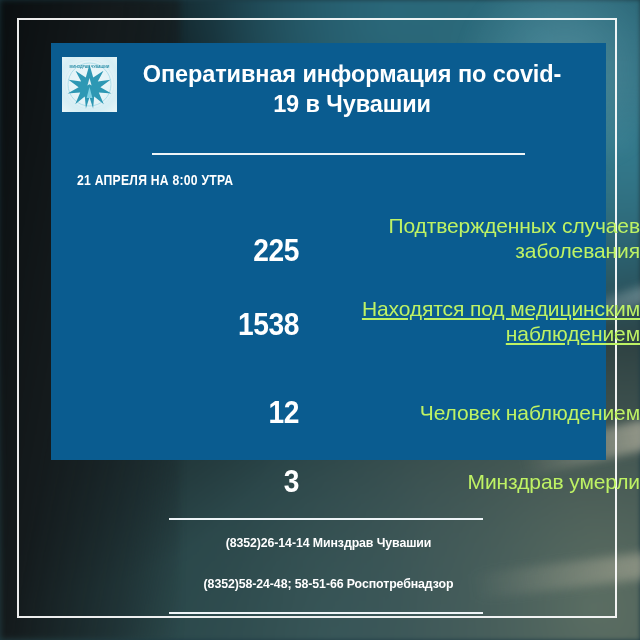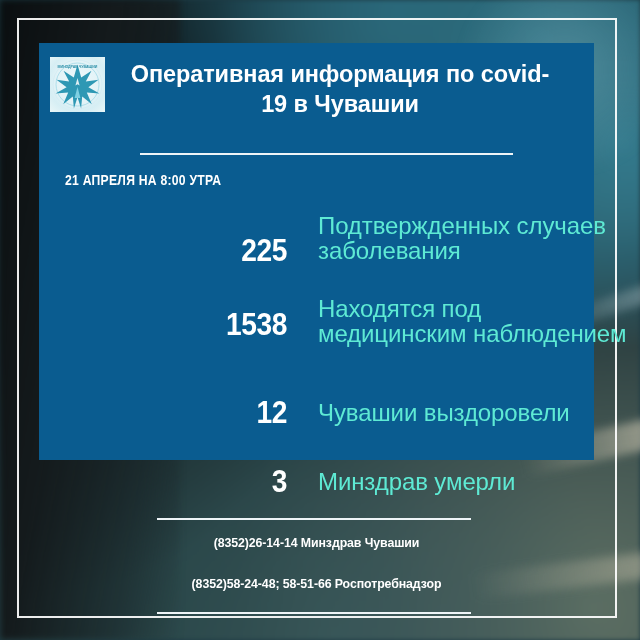--- a/index.html
+++ b/index.html
@@ -88,21 +88,21 @@
     left: 17px; top: 18px;
     width: 600px; height: 600px;
     border: 2px solid rgba(255,255,255,0.92);
     box-sizing: border-box;
     pointer-events: none;
   }
 
   
   .panel {
     position: absolute;
-    left: 39px; top: 43px;
+    left: 51px; top: 43px;
     width: 555px; height: 417px;
     background: #0a5c90;
   }
 
   
   .header {
     position: absolute;
     left: 0; top: 0;
     width: 555px;
   }
@@ -164,31 +164,32 @@
     font-weight: bold;
     font-size: 32px;
     letter-spacing: -0.5px;
     transform: scaleX(0.88);
     transform-origin: right center;
   }
   .lbl {
     position: absolute;
     left: 279px;
     width: 310px;
-    color: #5eead4;
-    font-size: 24px;
+    color: #bef264;
+    font-size: 21px;
     line-height: 25px;
     font-weight: normal;
     letter-spacing: -0.1px;
+    text-align: right;
   }
 
   .row-1 .num { top: 23px; }
   .row-1 .lbl { top: 4px; }
   .row-2 .num { top: 97px; }
-  .row-2 .lbl { top: 87px; }
+  .row-2 .lbl { top: 87px; text-decoration: underline; }
   .row-3 .num { top: 185px; }
   .row-3 .lbl { top: 191px; }
   .row-4 .num { top: 254px; }
   .row-4 .lbl { top: 260px; }
 
   
   .footer {
     position: absolute;
     left: 0; top: 475px;
     width: 555px;
@@ -264,21 +265,21 @@
         <div class="lbl">Подтвержденных случаев заболевания</div>
       </div>
 
       <div class="row row-2">
         <div class="num">1538</div>
         <div class="lbl">Находятся под медицинским наблюдением</div>
       </div>
 
       <div class="row row-3">
         <div class="num">12</div>
-        <div class="lbl">Чувашии выздоровели</div>
+        <div class="lbl">Человек наблюдением</div>
       </div>
 
       <div class="row row-4">
         <div class="num">3</div>
         <div class="lbl">Минздрав умерли</div>
       </div>
 
     </div>
 
     <div class="footer">

